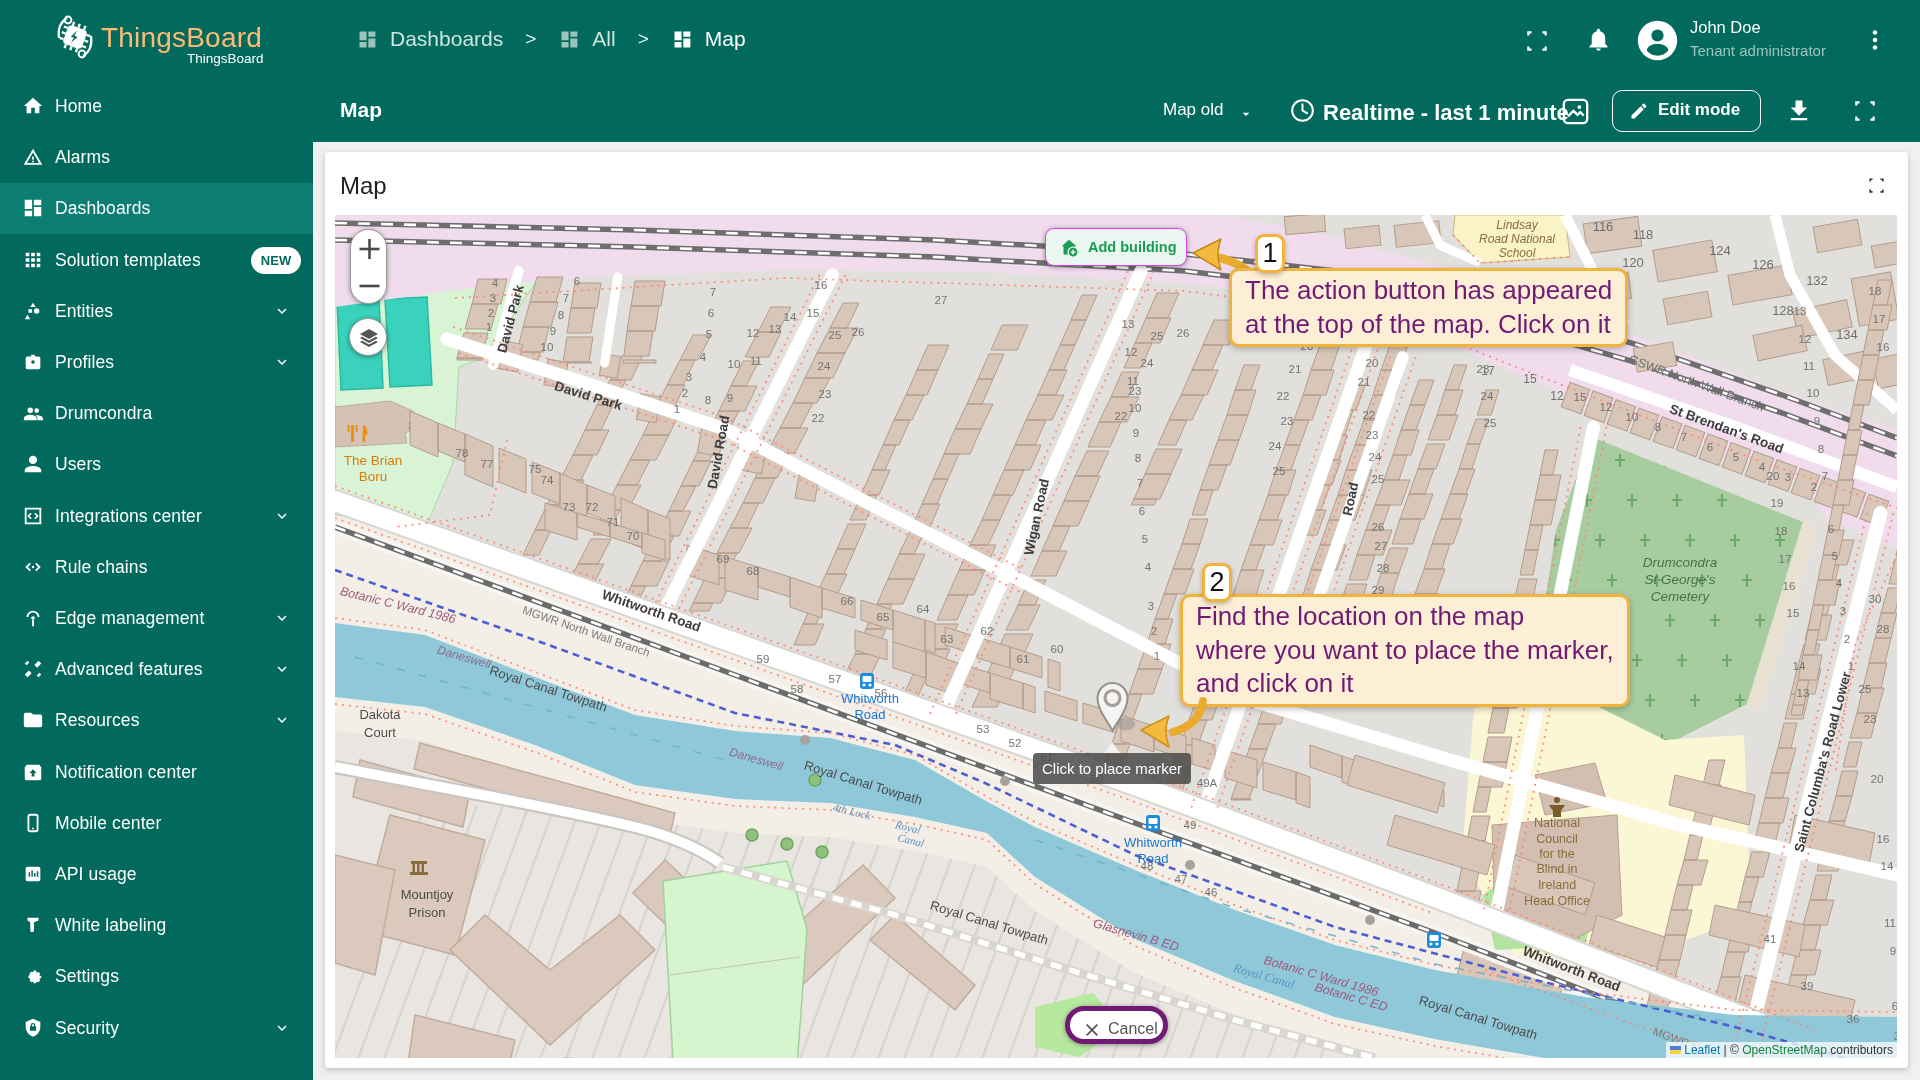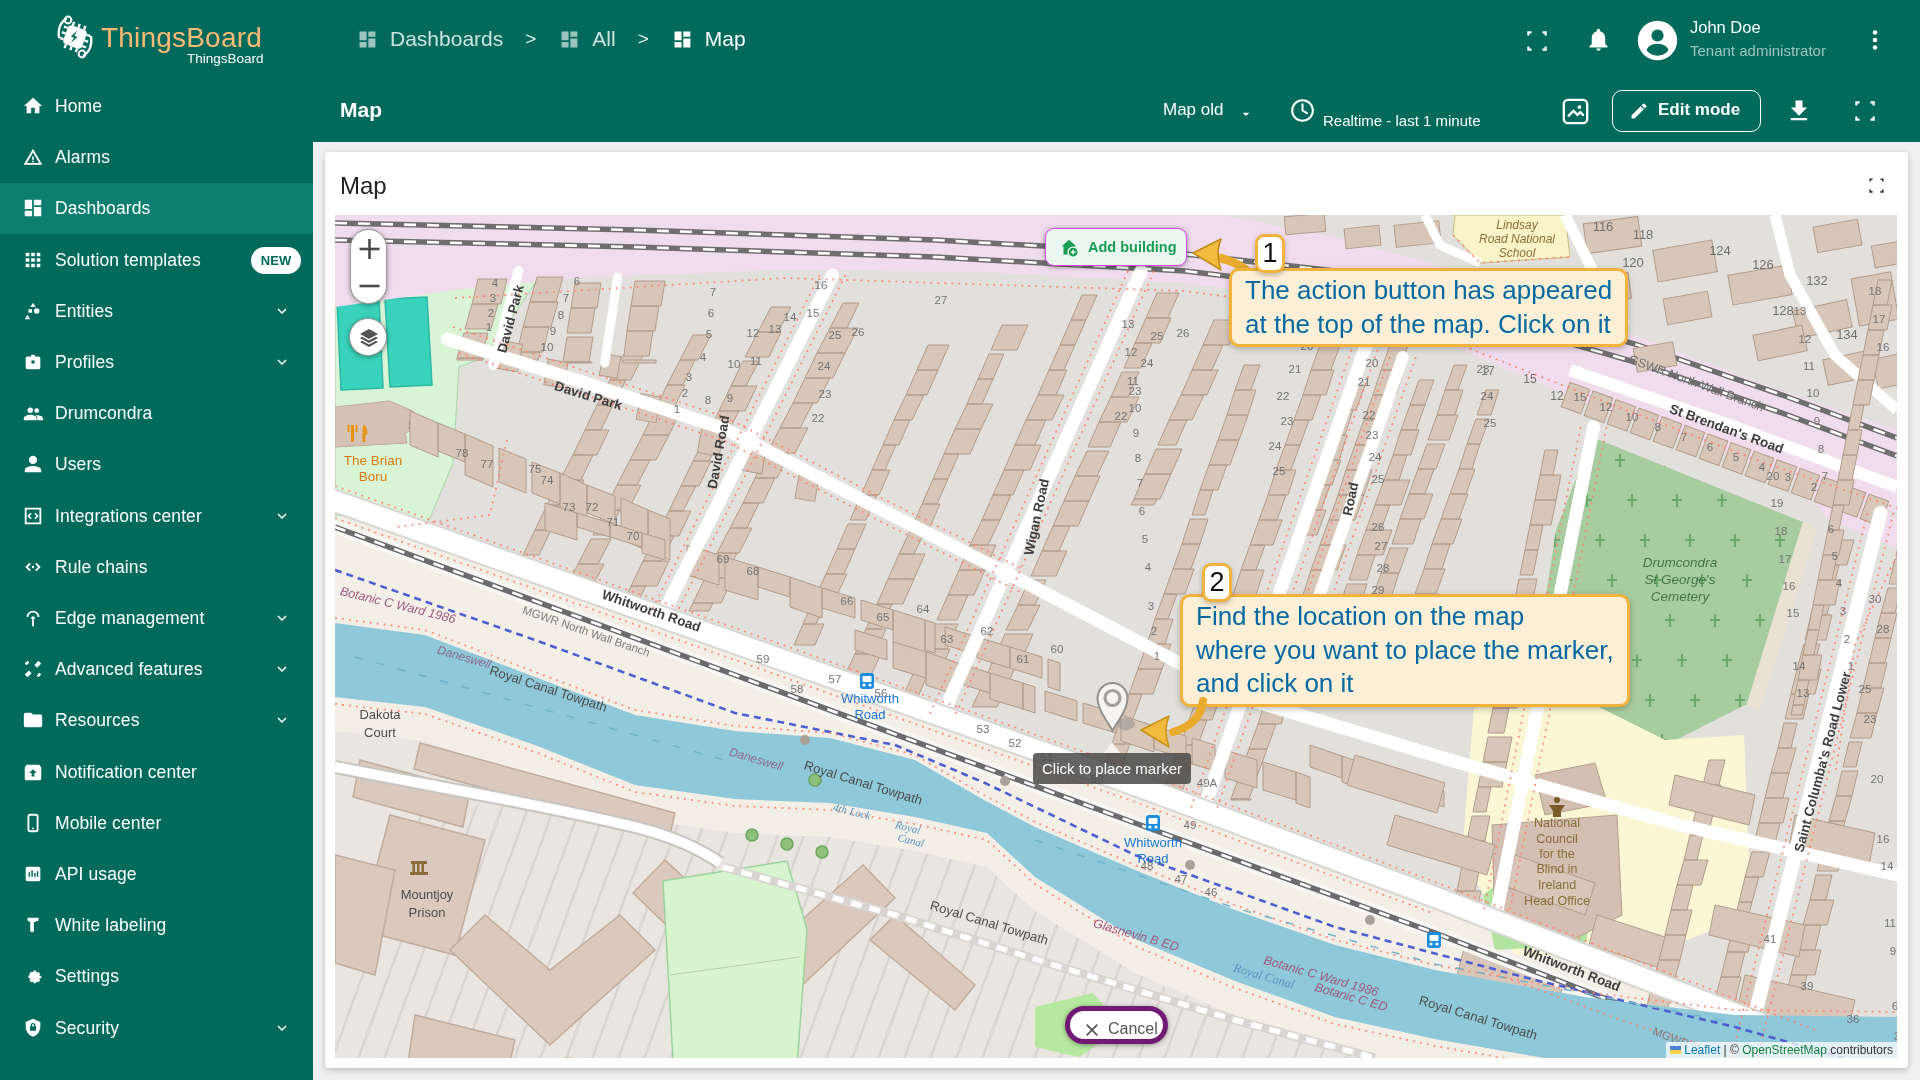--- a/index.html
+++ b/index.html
@@ -10,21 +10,21 @@
 .menuitem .ic { position:absolute; left:22px; top:14px; width:22px; height:22px; }
 .menuitem .lbl { position:absolute; left:55px; top:15px; font-size:17.5px; letter-spacing:0.1px; white-space:nowrap; }
 .menuitem .chev { position:absolute; right:22px; top:16px; width:18px; height:18px; }
 .active { background:#0b7d71; }
 .newbadge { position:absolute; left:251px; width:50px; height:27px; background:#fff; border-radius:14px; color:#016a5c; font-size:13px; font-weight:bold; text-align:center; line-height:27px; }
 .bc { position:absolute; top:27px; display:flex; align-items:center; color:#cfe3df; font-size:21px; white-space:nowrap; }
 .card { position:absolute; left:325px; top:152px; width:1583px; height:916px; background:#ffffff; border-radius:4px; box-shadow:0 2px 6px rgba(0,0,0,0.22); z-index:1; }
 .cardtitle { position:absolute; left:15px; top:20px; font-size:24px; color:#212121; }
 .mapwrap { position:absolute; left:10px; top:63px; width:1562px; height:843px; overflow:hidden; }
 .ctl { position:absolute; background:#fff; box-shadow:0 1px 5px rgba(0,0,0,0.4); }
-.callout { position:absolute; background:#fdeed6; border:3px solid #f2b33c; border-radius:10px; color:#0369a1; font-size:26px; line-height:33.5px; padding:3px 13px; box-shadow:0 2px 6px rgba(0,0,0,0.25); white-space:nowrap; }
+.callout { position:absolute; background:#fdeed6; border:3px solid #f2b33c; border-radius:10px; color:#701a75; font-size:26px; line-height:33.5px; padding:3px 13px; box-shadow:0 2px 6px rgba(0,0,0,0.25); white-space:nowrap; }
 .badge { position:absolute; background:#fff; border:3.5px solid #f2b33c; border-radius:9px; color:#111; font-size:27px; width:30px; height:39px; text-align:center; line-height:33px; box-shadow:0 2px 5px rgba(0,0,0,0.25); z-index:3; }
 </style></head>
 <body>
 <div class="header">
   <div style="position:absolute;left:53px;top:14px;color:#fff;">
     <svg width="44" height="46" viewBox="0 0 44 46">
       <g fill="none" stroke="#fff" stroke-width="2.2">
         <path d="M14 4 Q4 10 6 24"></path>
         <path d="M30 42 Q40 36 38 22"></path>
       </g>
@@ -93,21 +93,21 @@
 <div class="toolbar">
   <div style="position:absolute;left:27px;top:18px;color:#fff;font-size:21px;font-weight:bold;">Map</div>
   <div style="position:absolute;left:850px;top:20px;color:#fff;font-size:17px;">Map old</div>
   <svg style="position:absolute;left:925px;top:26px;" width="16" height="16" viewBox="0 0 24 24" fill="#fff">
       <path d="M7 10l5 5 5-5z"></path>
     </svg>
   <svg style="position:absolute;left:976px;top:17px;" width="27" height="27" viewBox="0 0 24 24" fill="none" stroke="#fff" stroke-width="1.8">
       <circle cx="12" cy="12" r="9.2"></circle>
       <path d="M12 6.5V12l4 2.4" stroke-linecap="round"></path>
     </svg>
-  <div style="position:absolute;left:1010px;top:32px;color:#fff;font-size:15px;white-space:nowrap;">Realtime - last 1 minute</div>
+  <div style="position:absolute;left:1010px;top:20px;color:#fff;font-size:22px;white-space:nowrap;font-weight:bold;">Realtime - last 1 minute</div>
   <svg style="position:absolute;left:1246px;top:15px;" width="33" height="33" viewBox="0 0 24 24" fill="none" stroke="#fff" stroke-width="1.7">
       <rect x="3.5" y="3.5" width="17" height="17" rx="3"></rect>
       <path d="M6.5 15.5l4-4 3 3 2-2 2.5 2.5" fill="none"></path>
       <circle cx="14.8" cy="8.8" r="1.4" fill="#fff" stroke="none"></circle>
     </svg>
   <div style="position:absolute;left:1299px;top:10px;width:149px;height:42px;border:1.5px solid #fff;border-radius:10px;color:#fff;">
      <svg style="position:absolute;left:16px;top:10px;" width="20" height="20" viewBox="0 0 24 24" fill="#fff">
         <path d="M3 17.25V21h3.75L17.81 9.94l-3.75-3.75L3 17.25zM20.71 7.04a1 1 0 000-1.41l-2.34-2.34a1 1 0 00-1.41 0l-1.83 1.83 3.75 3.75 1.83-1.83z"></path>
       </svg>
      <span style="position:absolute;left:45px;top:9px;font-size:17px;font-weight:bold;">Edit mode</span>

